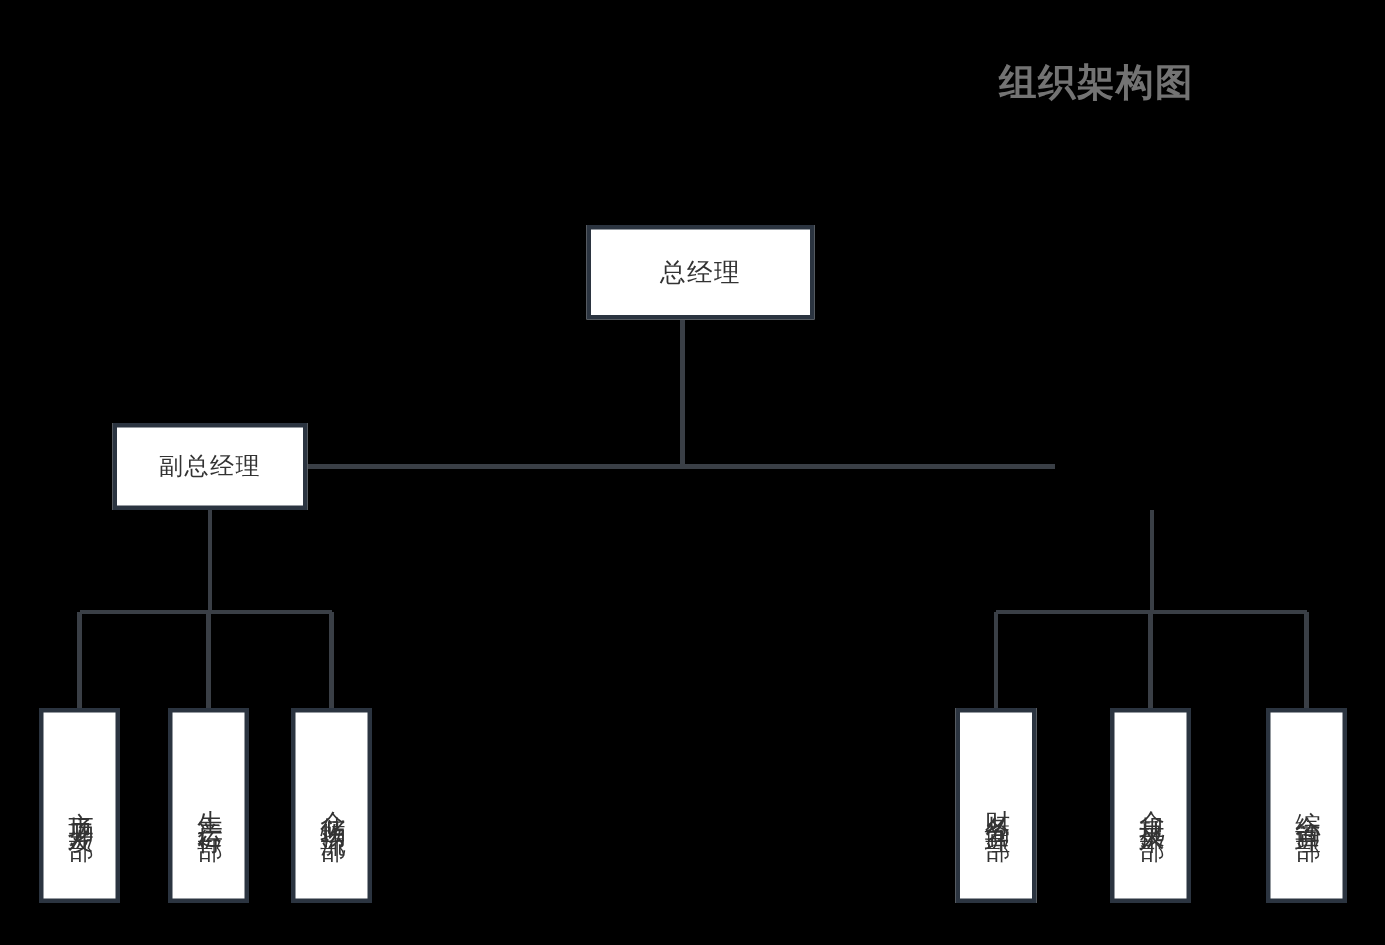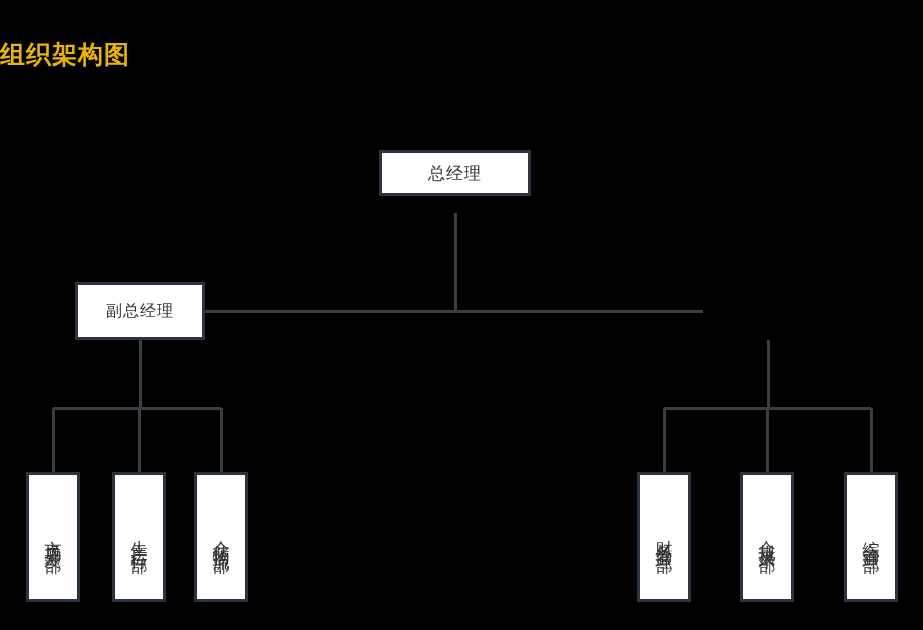--- a/index.html
+++ b/index.html
@@ -21,22 +21,22 @@
     width: 923px;
     height: 630px;
   }
 
   
   .chart-title {
     position: absolute;
     left: 0;
     top: 40px;
     width: 796px;
-    text-align: left;
-    color: #eab308;
+    text-align: right;
+    color: #737373;
     font-size: 25px;
     font-weight: 700;
     letter-spacing: 1px;
     line-height: 30px;
     user-select: none;
   }
 
   
   #connectors {
     position: absolute;
@@ -57,21 +57,21 @@
     align-items: center;
     justify-content: center;
     color: #333333;
   }
   .node-label {
     color: #333333;
     text-align: center;
     user-select: none;
   }
 
-  .node.level-1 { width: 152px; height: 46px; }
+  .node.level-1 { width: 152px; height: 63px; margin-left: 12px; }
   .node.level-1 .node-label { font-size: 17px; line-height: 24px; letter-spacing: 1px; }
 
   .node.level-2 { width: 130px; height: 58px; }
   .node.level-2 .node-label { font-size: 16px; line-height: 22px; letter-spacing: 1px; }
 
   .node.leaf { width: 54px; height: 130px; }
   .node.leaf .node-label {
     writing-mode: vertical-rl;
     text-orientation: upright;
     font-size: 17px;

